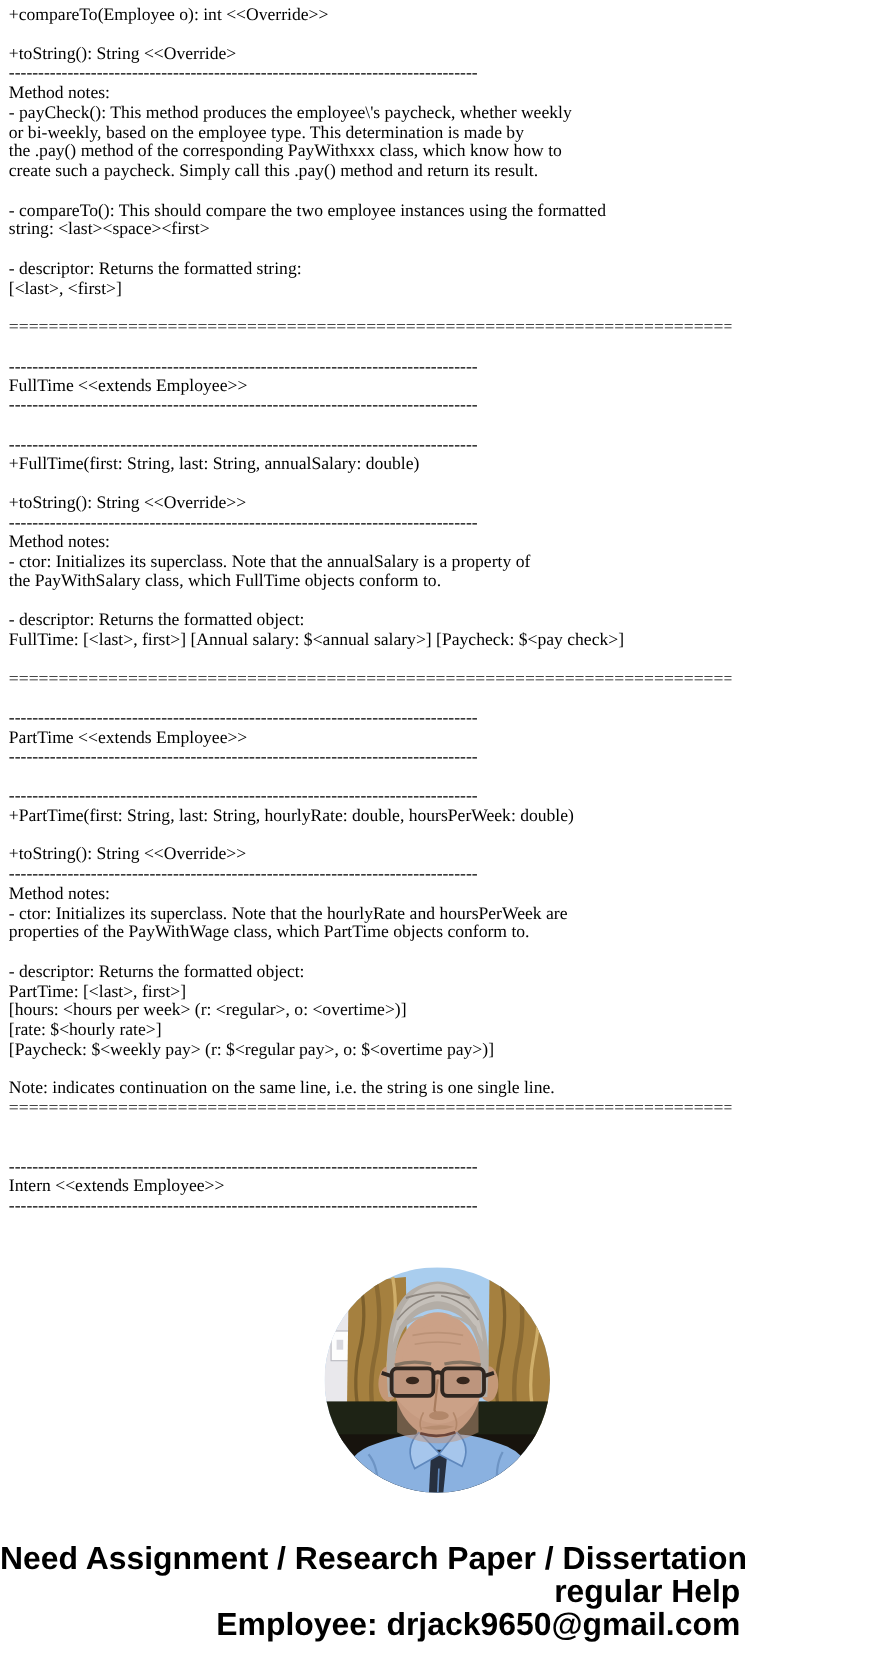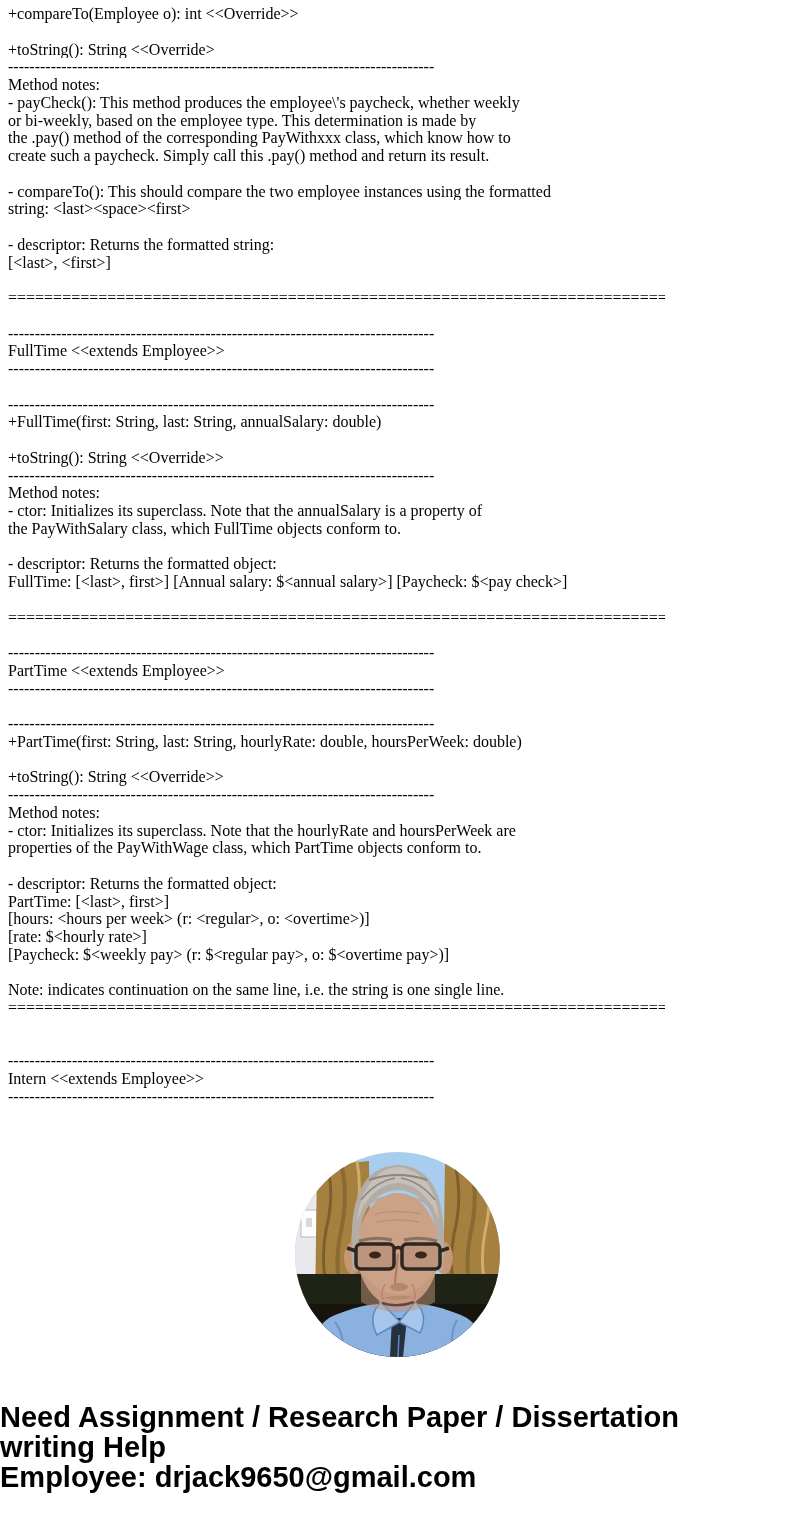--- a/index.html
+++ b/index.html
@@ -39,21 +39,21 @@
     height: 205px;
     border-radius: 50%;
     overflow: hidden;
   }
   .avatar svg { display: block; }
   .footer {
     position: absolute;
     top: 1402px;
     left: 0;
     width: 673px;
-    text-align: left;
+    text-align: right;
     font-family: "Liberation Sans", sans-serif;
     font-weight: bold;
     font-size: 29px;
     line-height: 30px;
     color: #000000;
   }
   .footer div { white-space: nowrap; }
 </style>
 </head>
 <body>
@@ -134,15 +134,15 @@
     <path d="M90,132 Q85,141 88,148" stroke="#b2876a" stroke-width="1.5" fill="none"></path>
     <path d="M117,132 Q122,141 119,148" stroke="#b2876a" stroke-width="1.5" fill="none"></path>
 
     <path d="M88,146 Q103,150 118,145 Q103,142 88,146 Z" fill="#b68c6f"></path>
     <path d="M87,151 Q103,156 119,150" stroke="#6b453a" stroke-width="2.5" fill="none"></path>
   </svg>
 </div>
 
 <div class="footer">
   <div>Need Assignment / Research Paper / Dissertation</div>
-  <div>writing Help</div>
+  <div>regular Help</div>
   <div>Employee: drjack9650@gmail.com</div>
 </div>
 
 </body></html>

